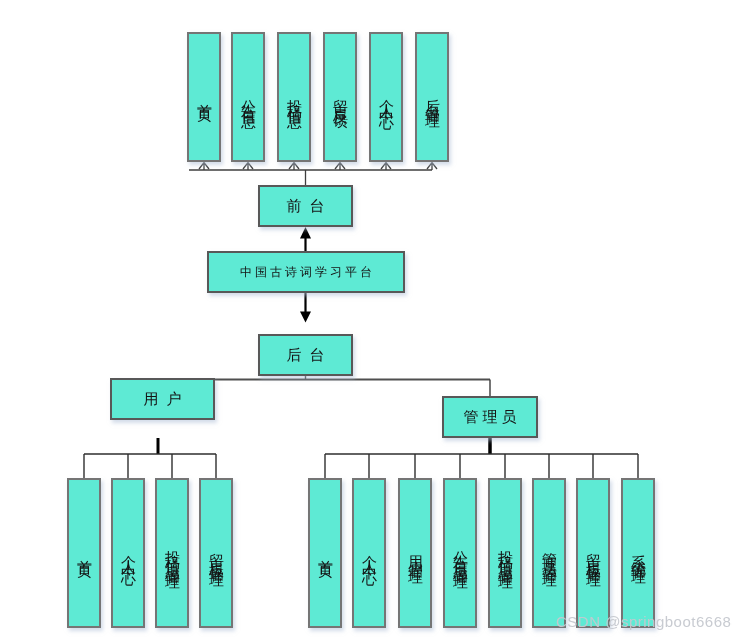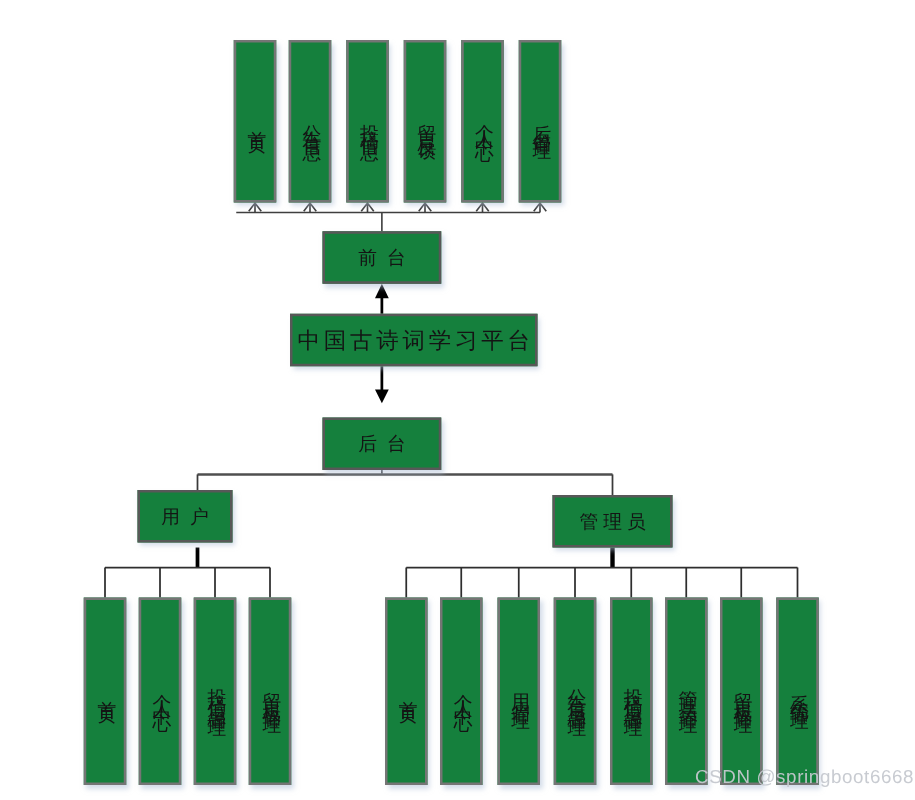--- a/index.html
+++ b/index.html
@@ -3,40 +3,40 @@
 <meta charset="utf-8">
 <style>
   html,body{margin:0;padding:0;}
   body{
     width:732px;height:640px;position:relative;background:#ffffff;
     font-family:"Liberation Serif","DejaVu Serif",serif;
     overflow:hidden;color:#111;
   }
   #connector-layer{position:absolute;left:0;top:0;z-index:0;}
   .node{
-    position:absolute;box-sizing:border-box;background:#15803d;
+    position:absolute;box-sizing:border-box;background:#5eead4;
     display:flex;align-items:center;justify-content:center;
     z-index:1;color:#141414;font-family:Liberation Serif, serif;
   }
   .vbox{
     width:34px;border:2px solid #757575;
     box-shadow:2px 3px 4px rgba(175,192,215,0.55);
     writing-mode:vertical-rl;text-orientation:upright;
     font-size:15px;letter-spacing:5px;line-height:1;
   }
   .vbox.row-top{top:32px;height:130px;}
   .vbox.row-bottom{top:478px;height:150px;}
   .hbox{
     height:42px;border:2px solid #585858;
     box-shadow:2px 3px 4px rgba(175,192,215,0.55);
     font-size:15px;
   }
   .ls8{letter-spacing:8px;text-indent:8px;}
   .ls4{letter-spacing:4px;text-indent:4px;}
-  .root{font-size:18px;letter-spacing:3px;text-indent:3px;margin-left:25px;}
+  .root{font-size:12px;letter-spacing:3px;text-indent:3px;}
   #watermark{
     position:absolute;left:556px;top:613px;z-index:2;
     font-family:"Liberation Sans","DejaVu Sans",sans-serif;
     font-size:15px;color:rgba(197,200,207,0.95);letter-spacing:0.5px;
     white-space:nowrap;
   }
 </style>
 </head>
 <body>
 
@@ -100,21 +100,21 @@
   <div class="node vbox row-top" style="left:277px">投稿信息</div>
   <div class="node vbox row-top" style="left:323px">留言反馈</div>
   <div class="node vbox row-top" style="left:369px">个人中心</div>
   <div class="node vbox row-top" style="left:415px">后台管理</div>
 </div>
 
 <div class="node hbox ls8" style="left:258px;top:185px;width:95px">前台</div>
 <div class="node hbox root" style="left:207px;top:251px;width:198px">中国古诗词学习平台</div>
 <div class="node hbox ls8" style="left:258px;top:334px;width:95px">后台</div>
 
-<div class="node hbox ls8" style="left:110px;top:392px;width:76px">用户</div>
+<div class="node hbox ls8" style="left:110px;top:378px;width:105px">用户</div>
 <div class="node hbox ls4" style="left:442px;top:396px;width:96px">管理员</div>
 
 <div>
   <div class="node vbox row-bottom" style="left:67px">首页</div>
   <div class="node vbox row-bottom" style="left:111px">个人中心</div>
   <div class="node vbox row-bottom" style="left:155px">投稿信息管理</div>
   <div class="node vbox row-bottom" style="left:199px">留言板管理</div>
 </div>
 
 <div>

